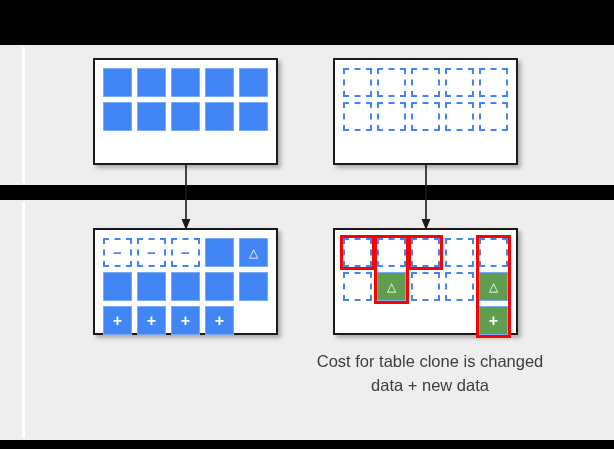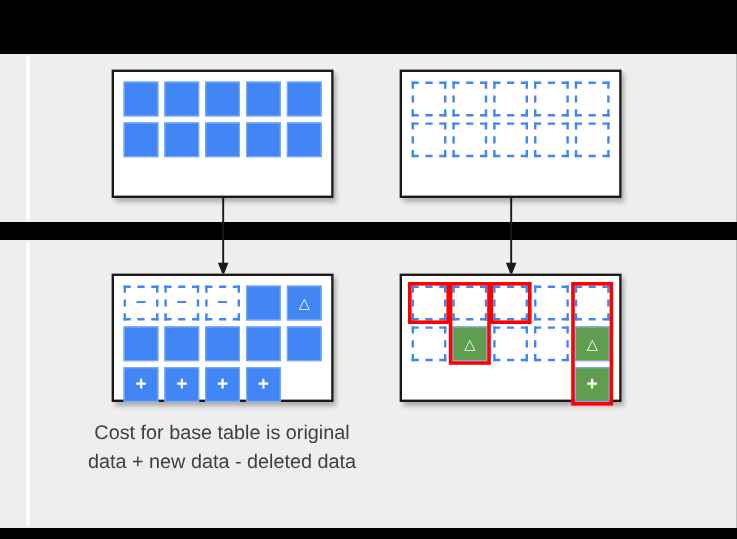--- a/index.html
+++ b/index.html
@@ -256,15 +256,15 @@
           </div>
         </div>
       </div>
 
     <div class="hl" style="left:5px;  top:5px;  width:35px; height:35px;"></div>
     <div class="hl" style="left:39px; top:5px;  width:35px; height:69px;"></div>
     <div class="hl" style="left:73px; top:5px;  width:35px; height:35px;"></div>
     <div class="hl" style="left:141px;top:5px;  width:35px; height:103px;"></div>
   </div>
 
-  <div class="caption cap-left">Cost for base table is original data + new data - deleted data</div>
+  <div class="caption cap-right">Cost for table clone is changed data + new data</div>
 
 </div>
 
 </body></html>

